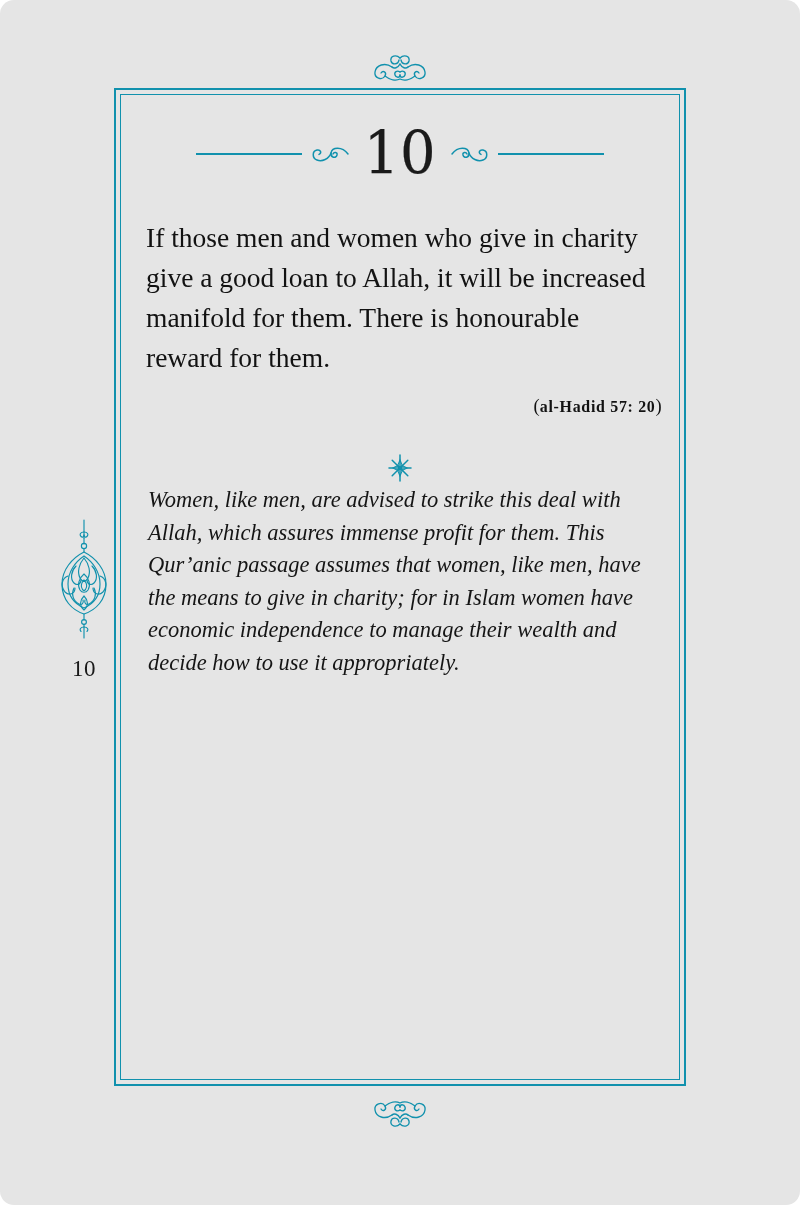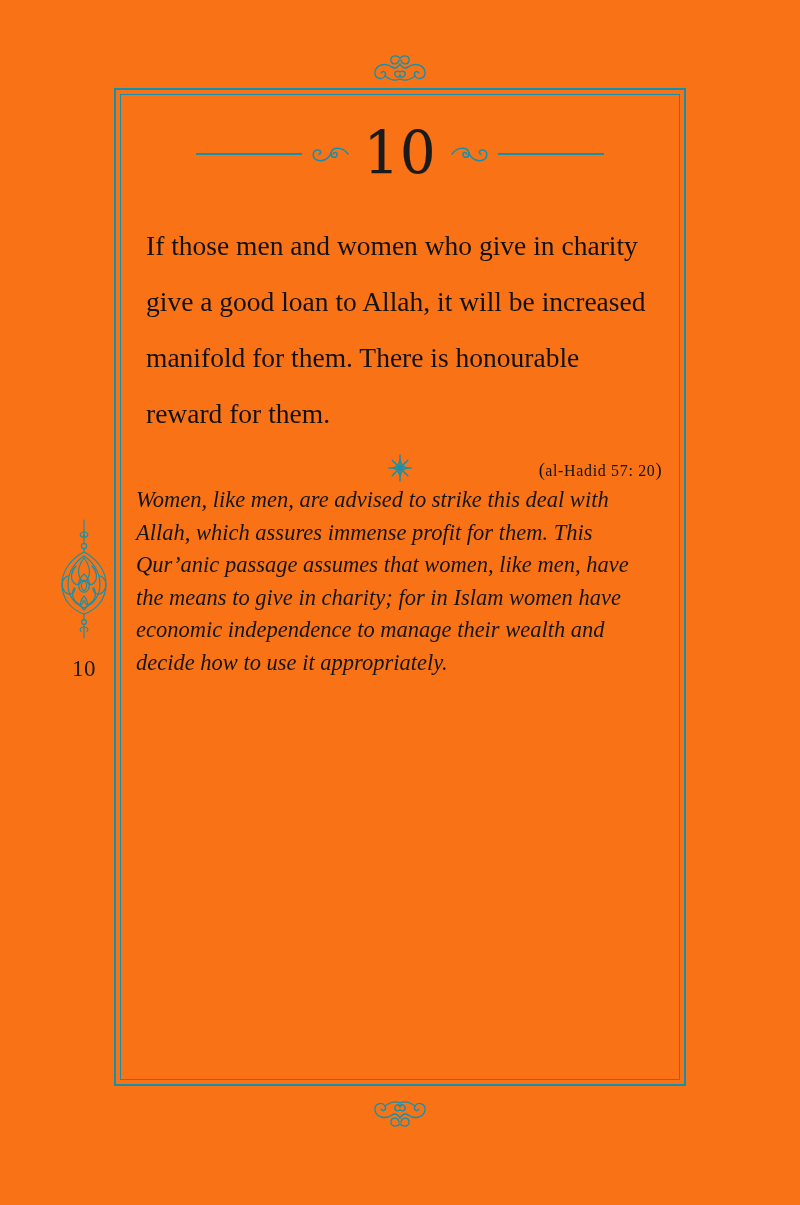--- a/index.html
+++ b/index.html
@@ -13,21 +13,22 @@
     position: relative;
     overflow: hidden;
     font-family: "Liberation Serif", "DejaVu Serif", serif;
     color: #111111;
   }
 
   
   #page {
     position: absolute;
     inset: 0;
-    background: #f97316;
+    background: #e5e5e5;
+    border-radius: 14px;
   }
 
   
   #border-frame {
     position: absolute;
     left: 114px;
     top: 88px;
     width: 572px;
     height: 998px;
     border: 2.5px solid #1191ad;
@@ -96,53 +97,54 @@
   
   #quote-block {
     position: absolute;
     left: 146px;
     top: 218px;
     width: 516px;
   }
   #quote-text {
     font-family: "Liberation Serif", "DejaVu Serif", serif;
     font-size: 27.5px;
-    line-height: 56px;
+    line-height: 40px;
     color: #121212;
     margin: 0;
     text-align: left;
   }
   #quote-citation {
     margin: 18px 0 0 0;
     text-align: right;
     font-family: "Liberation Serif", "DejaVu Serif", serif;
     font-size: 18.5px;
     color: #121212;
     letter-spacing: 0.3px;
   }
   .smallcaps {
     font-size: 0.86em;
     letter-spacing: 0.7px;
+    font-weight: bold;
   }
 
   
   #star-divider {
     position: absolute;
     left: 50%;
     top: 452px;
     transform: translateX(-50%);
     width: 34px;
     height: 32px;
     line-height: 0;
   }
 
   
   #commentary-block {
     position: absolute;
-    left: 136px;
+    left: 148px;
     top: 484px;
     width: 522px;
   }
   #commentary-text {
     margin: 0;
     font-family: "Liberation Serif", "DejaVu Serif", serif;
     font-style: italic;
     font-size: 22.5px;
     line-height: 32.5px;
     color: #151515;

